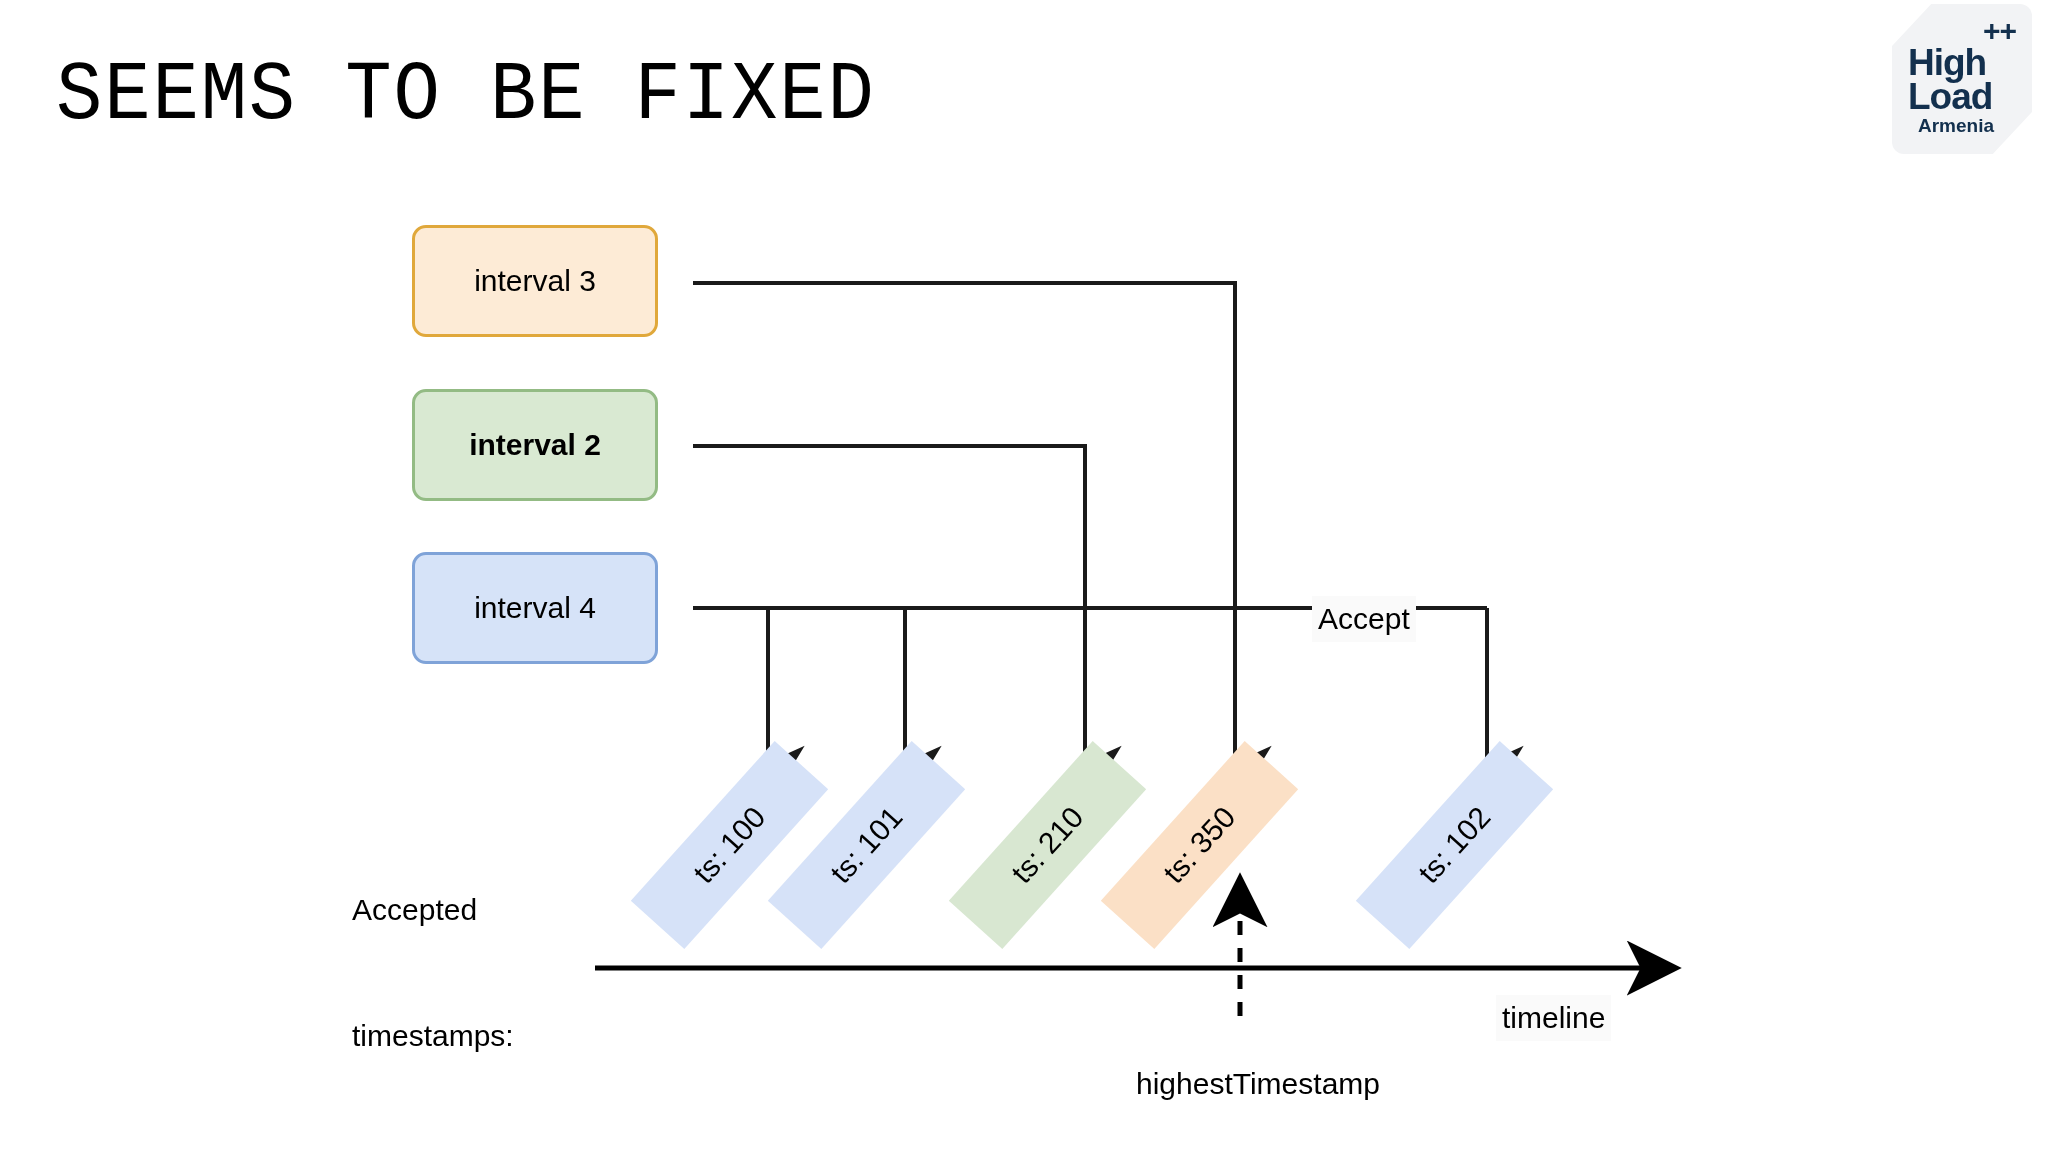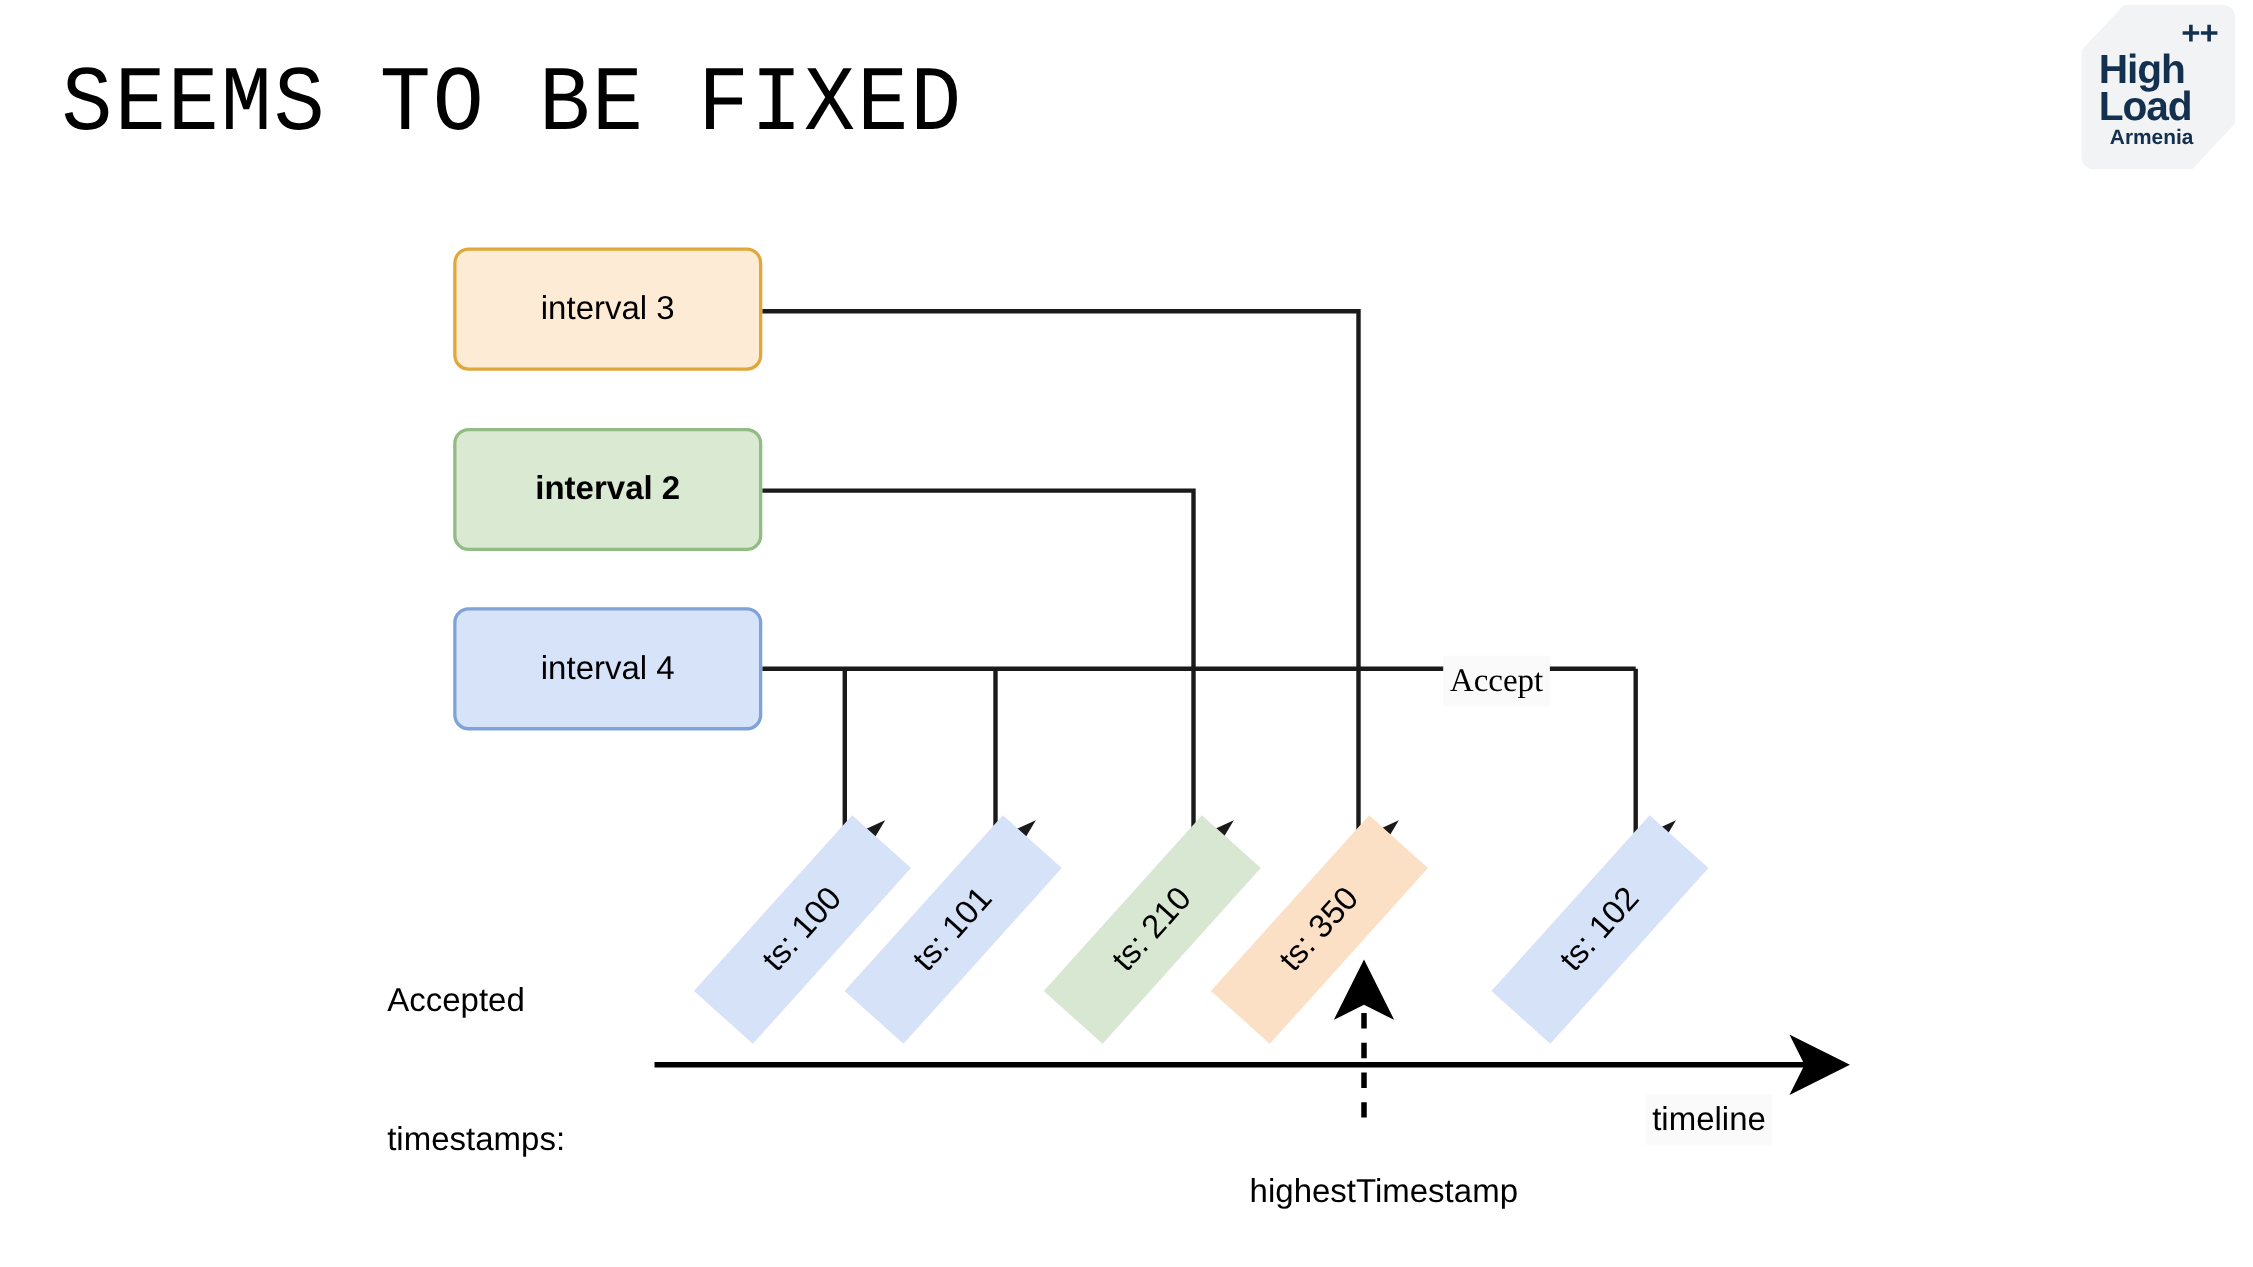--- a/index.html
+++ b/index.html
@@ -83,21 +83,21 @@
     position: absolute;
     left: 0;
     top: 0;
     width: 2048px;
     height: 1152px;
   }
 
   
   .interval-box {
     position: absolute;
-    width: 281px;
+    width: 246px;
     height: 112px;
     border-radius: 14px;
     border-width: 3px;
     border-style: solid;
     box-sizing: border-box;
     display: flex;
     align-items: center;
     justify-content: center;
     font-size: 30px;
     line-height: 34px;
@@ -135,21 +135,20 @@
     left: 352px;
     top: 805px;
     width: 200px;
     text-align: left;
   }
   #accept-label {
     left: 1312px;
     top: 596px;
     padding: 2px 6px;
     background: #fafafa;
-    font-family: Liberation Serif, serif;
   }
   #highest-timestamp-label {
     left: 1136px;
     top: 1023px;
     margin-top: 40px;
   }
   #timeline-label {
     left: 1496px;
     top: 995px;
     padding: 2px 6px;

